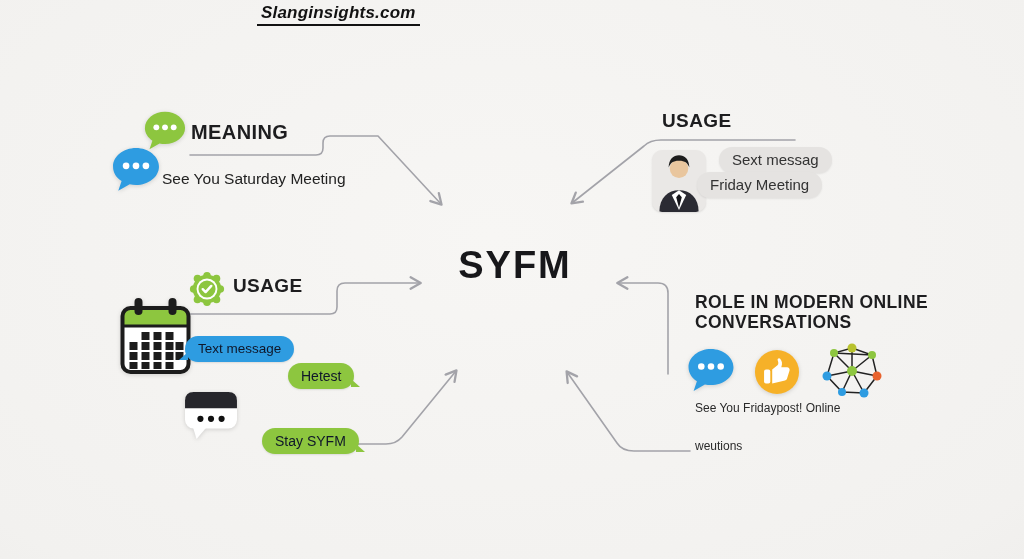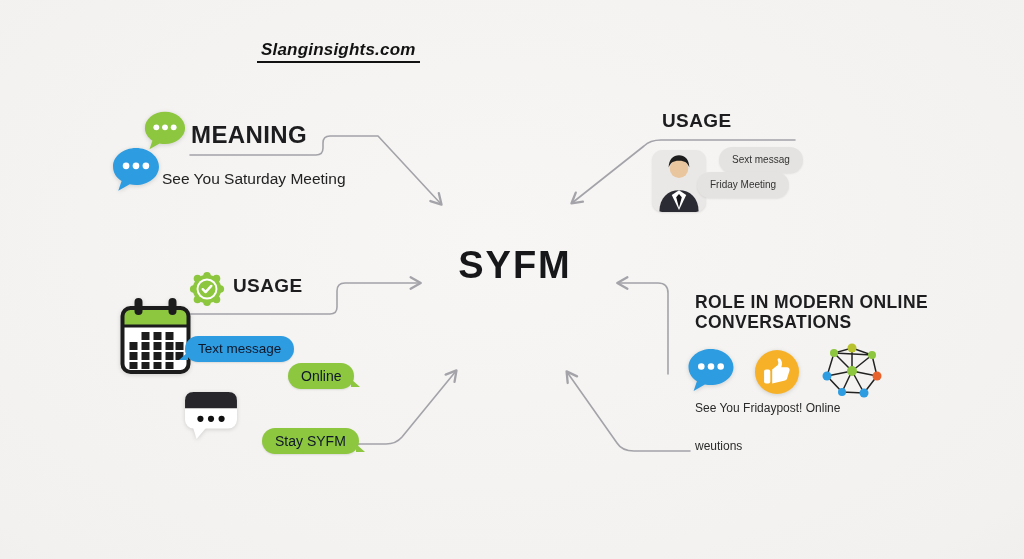--- a/index.html
+++ b/index.html
@@ -13,26 +13,26 @@
     overflow:hidden;
     background:radial-gradient(120% 135% at 48% 42%, #f7f6f4 0%, #f2f1ef 55%, #e4e3e1 100%);
   }
   .abs{position:absolute;}
 
   
   .site-title{
     left:257px;top:3px;
     font-size:17px;font-weight:bold;font-style:italic;
     color:#121212;letter-spacing:.2px;
-    border-bottom:2px solid #121212;padding:0 4px 1px 4px;margin-top:37px;
+    border-bottom:2px solid #121212;padding:0 4px 1px 4px;
   }
 
   
   .h-big{font-weight:bold;color:#1d1d1f;letter-spacing:.4px;}
-  .meaning-title{left:191px;top:121px;font-size:24px;}
+  .meaning-title{left:191px;top:121px;font-size:20px;}
   .usage-top-title{left:662px;top:110px;font-size:19px;}
   .usage-left-title{left:233px;top:275px;font-size:19px;}
   .role-title{font-size:17.5px;line-height:20px;}
   .role-title-1{left:695px;top:292px;}
   .role-title-2{left:695px;top:312px;}
 
   .def-text{left:162px;top:170px;font-size:15.5px;color:#222;}
   .term{
     left:430px;top:244px;width:170px;text-align:center;
     font-size:38px;font-weight:800;letter-spacing:2px;color:#17171a;
@@ -40,21 +40,21 @@
   .role-desc{left:695px;font-size:12px;color:#2a2a2a;}
   .rd1{top:401px;} .rd2{top:420px;} .rd3{top:439px;}
 
   
   .bubble{
     height:26px;line-height:26px;
     padding:0 13px;border-radius:13px;
     font-size:13.5px;color:#0f172a;white-space:nowrap;
     box-shadow:0 1px 2px rgba(0,0,0,.10);
   }
-  .bubble.gray{background:#e5e3e1;color:#333;font-size:10px;box-shadow:0 1px 2px rgba(0,0,0,.08);}
+  .bubble.gray{background:#e5e3e1;color:#333;font-size:15px;box-shadow:0 1px 2px rgba(0,0,0,.08);}
   .bubble.blue{background:#2e9ce1;}
   .bubble.green{background:#8dc63f;font-size:14px;}
   .b-sext{left:719px;top:147px;}
   .b-friday{left:697px;top:172px;z-index:3;}
   .b-textmsg{left:185px;top:336px;}
   .b-hetest{left:288px;top:363px;}
   .b-soon{left:252px;top:390px;z-index:3;}
   .b-stay{left:262px;top:428px;}
   .tail-l::after{content:"";position:absolute;left:-6px;bottom:2px;width:0;height:0;
     border-right:9px solid #2e9ce1;border-top:8px solid transparent;}
@@ -171,21 +171,21 @@
           <rect x="58" y="56" width="8" height="8"></rect>
         <rect x="12" y="66" width="8" height="7"></rect>
           <rect x="24" y="66" width="8" height="7"></rect>
           <rect x="36" y="66" width="8" height="7"></rect>
           <rect x="48" y="66" width="8" height="7"></rect>
       </g>
     </svg>
   </div>
 
   <div class="abs bubble blue tail-l b-textmsg">Text message</div>
-  <div class="abs bubble green tail-r-g b-hetest">Online</div>
+  <div class="abs bubble green tail-r-g b-hetest">Hetest</div>
 
   <div class="abs ic-shadow" style="left:182px;top:390px;width:58px;height:50px;">
     <svg class="icon" width="58" height="50" viewBox="0 0 58 52">
       <rect x="2" y="2" width="54" height="38" rx="9" fill="#fff"></rect>
       <path d="M2 11 Q2 2 11 2 H47 Q56 2 56 11 V19 H2 Z" fill="#26262b"></path>
       <path d="M10 38 h15 l-11 13 z" fill="#fff"></path>
       <circle cx="18" cy="30" r="3.2" fill="#111"></circle>
         <circle cx="29" cy="30" r="3.2" fill="#111"></circle>
         <circle cx="40" cy="30" r="3.2" fill="#111"></circle>
     </svg>

